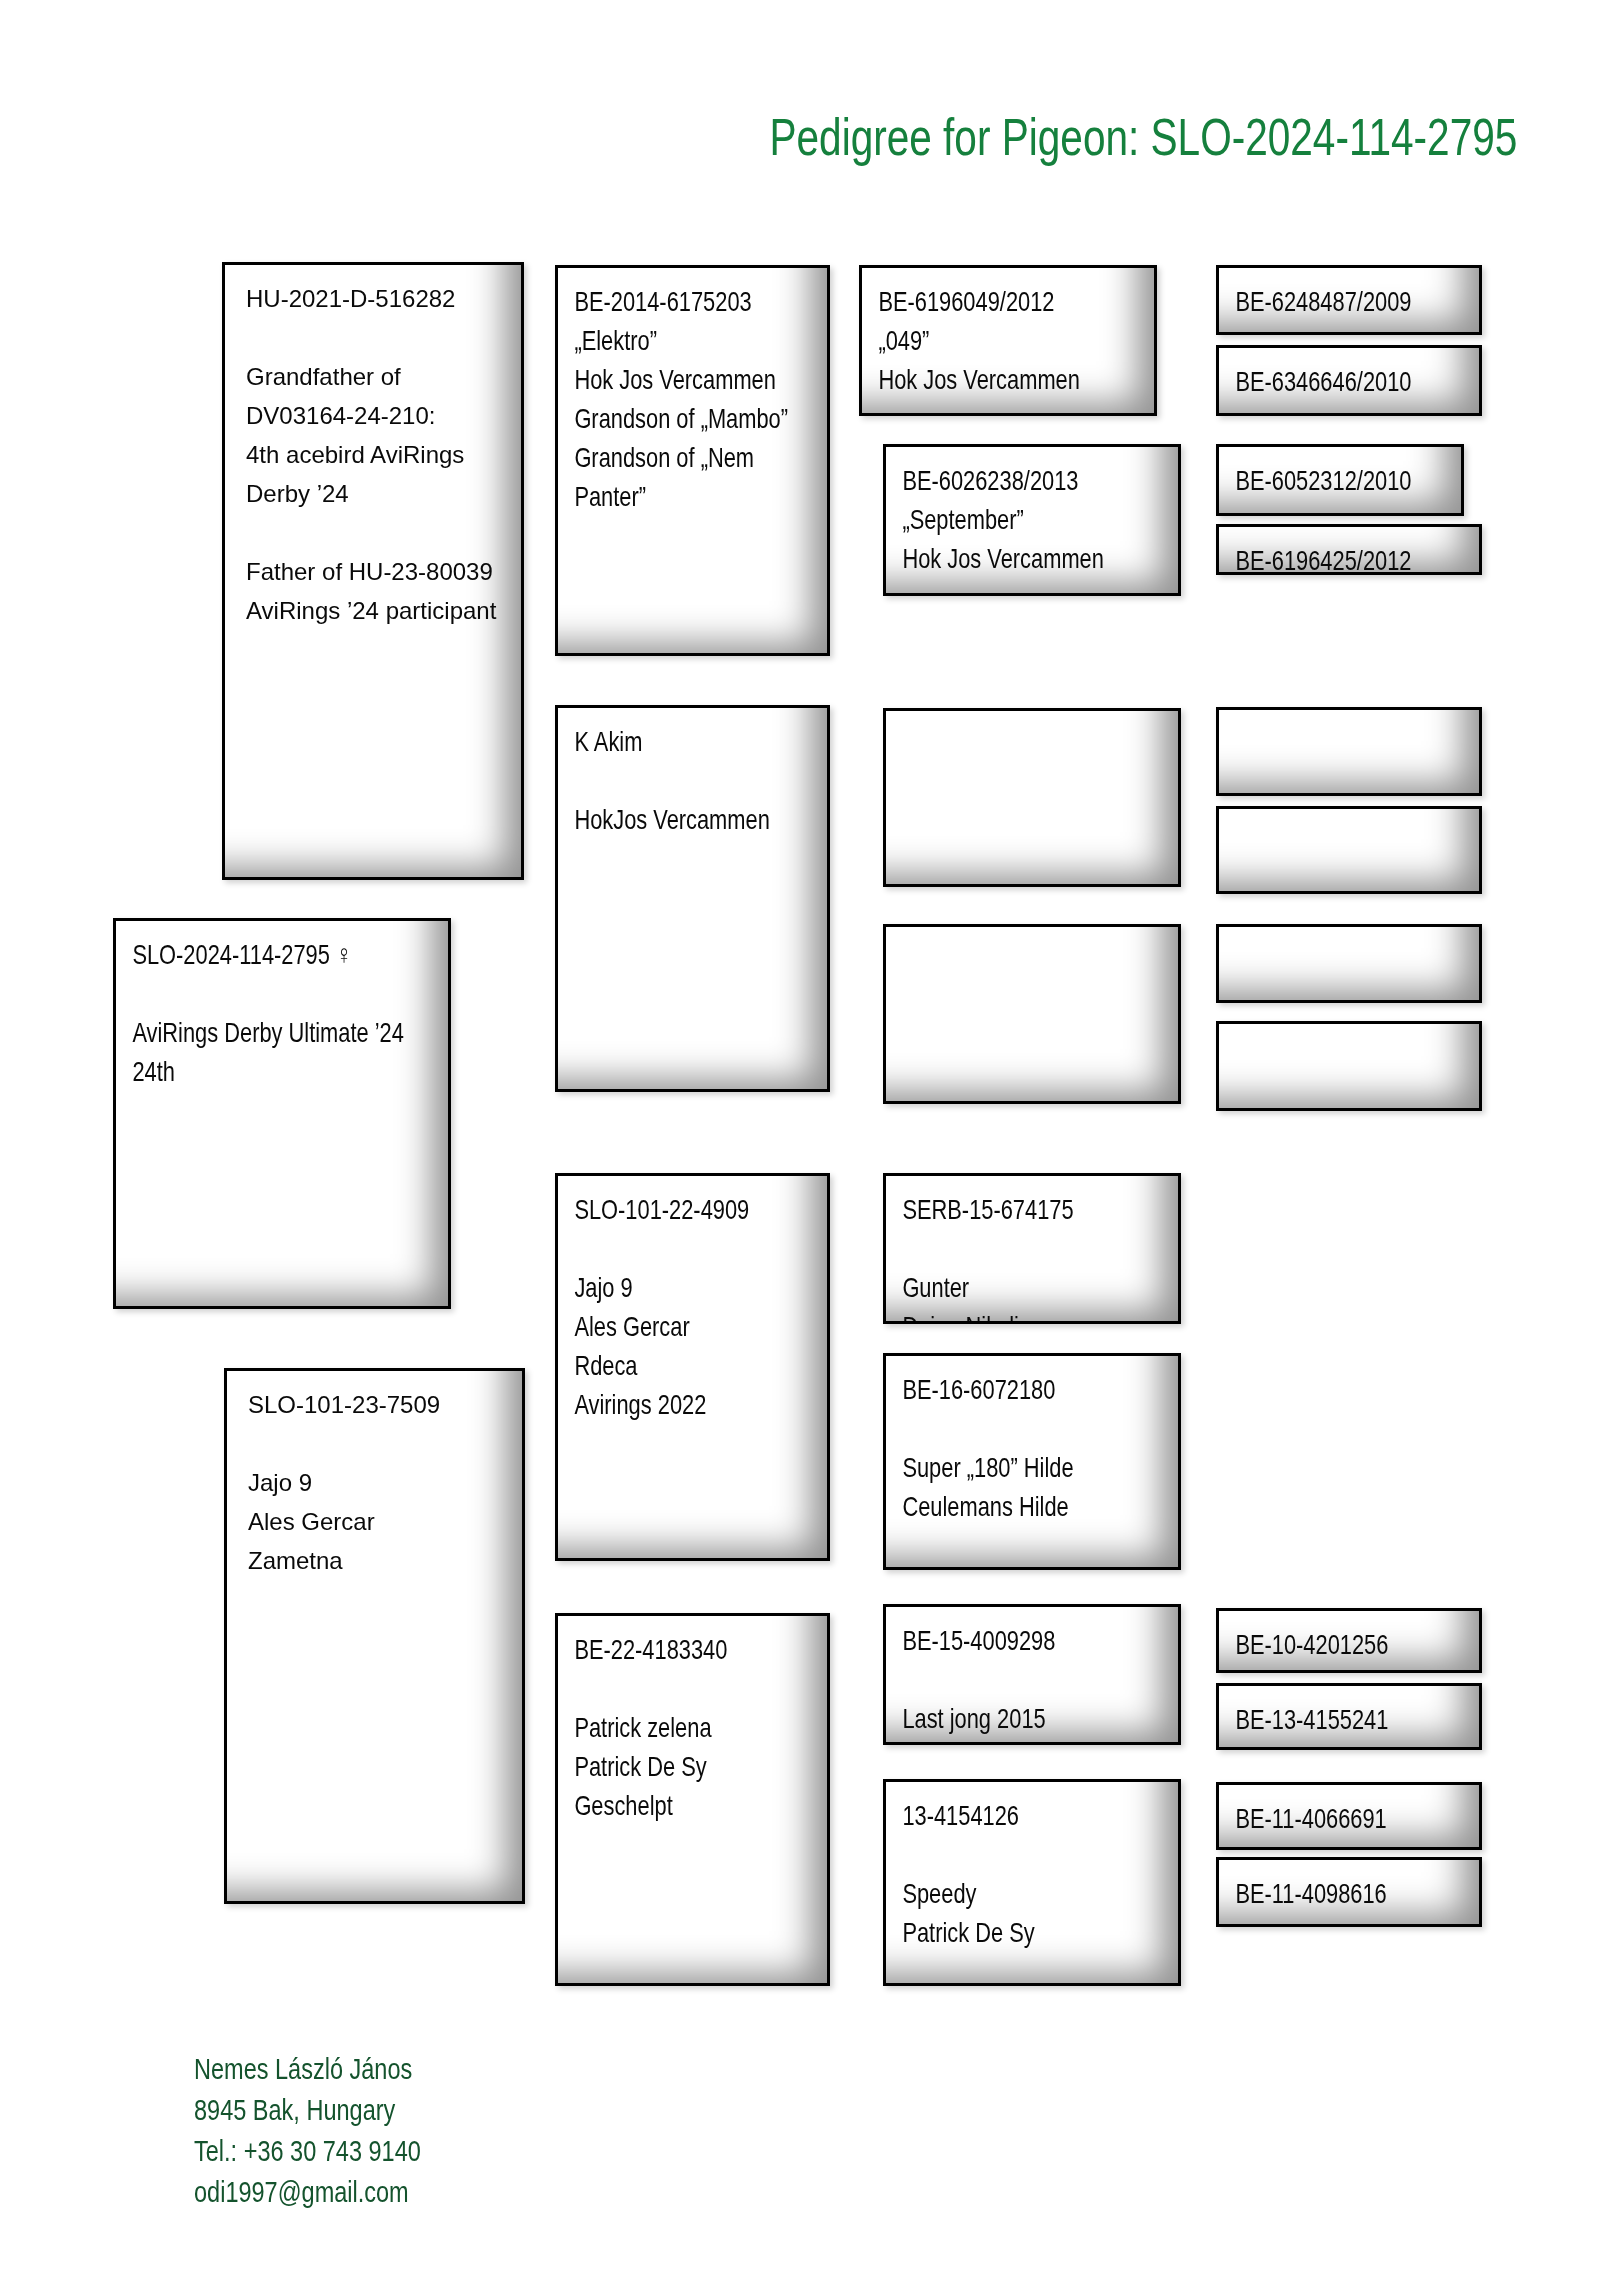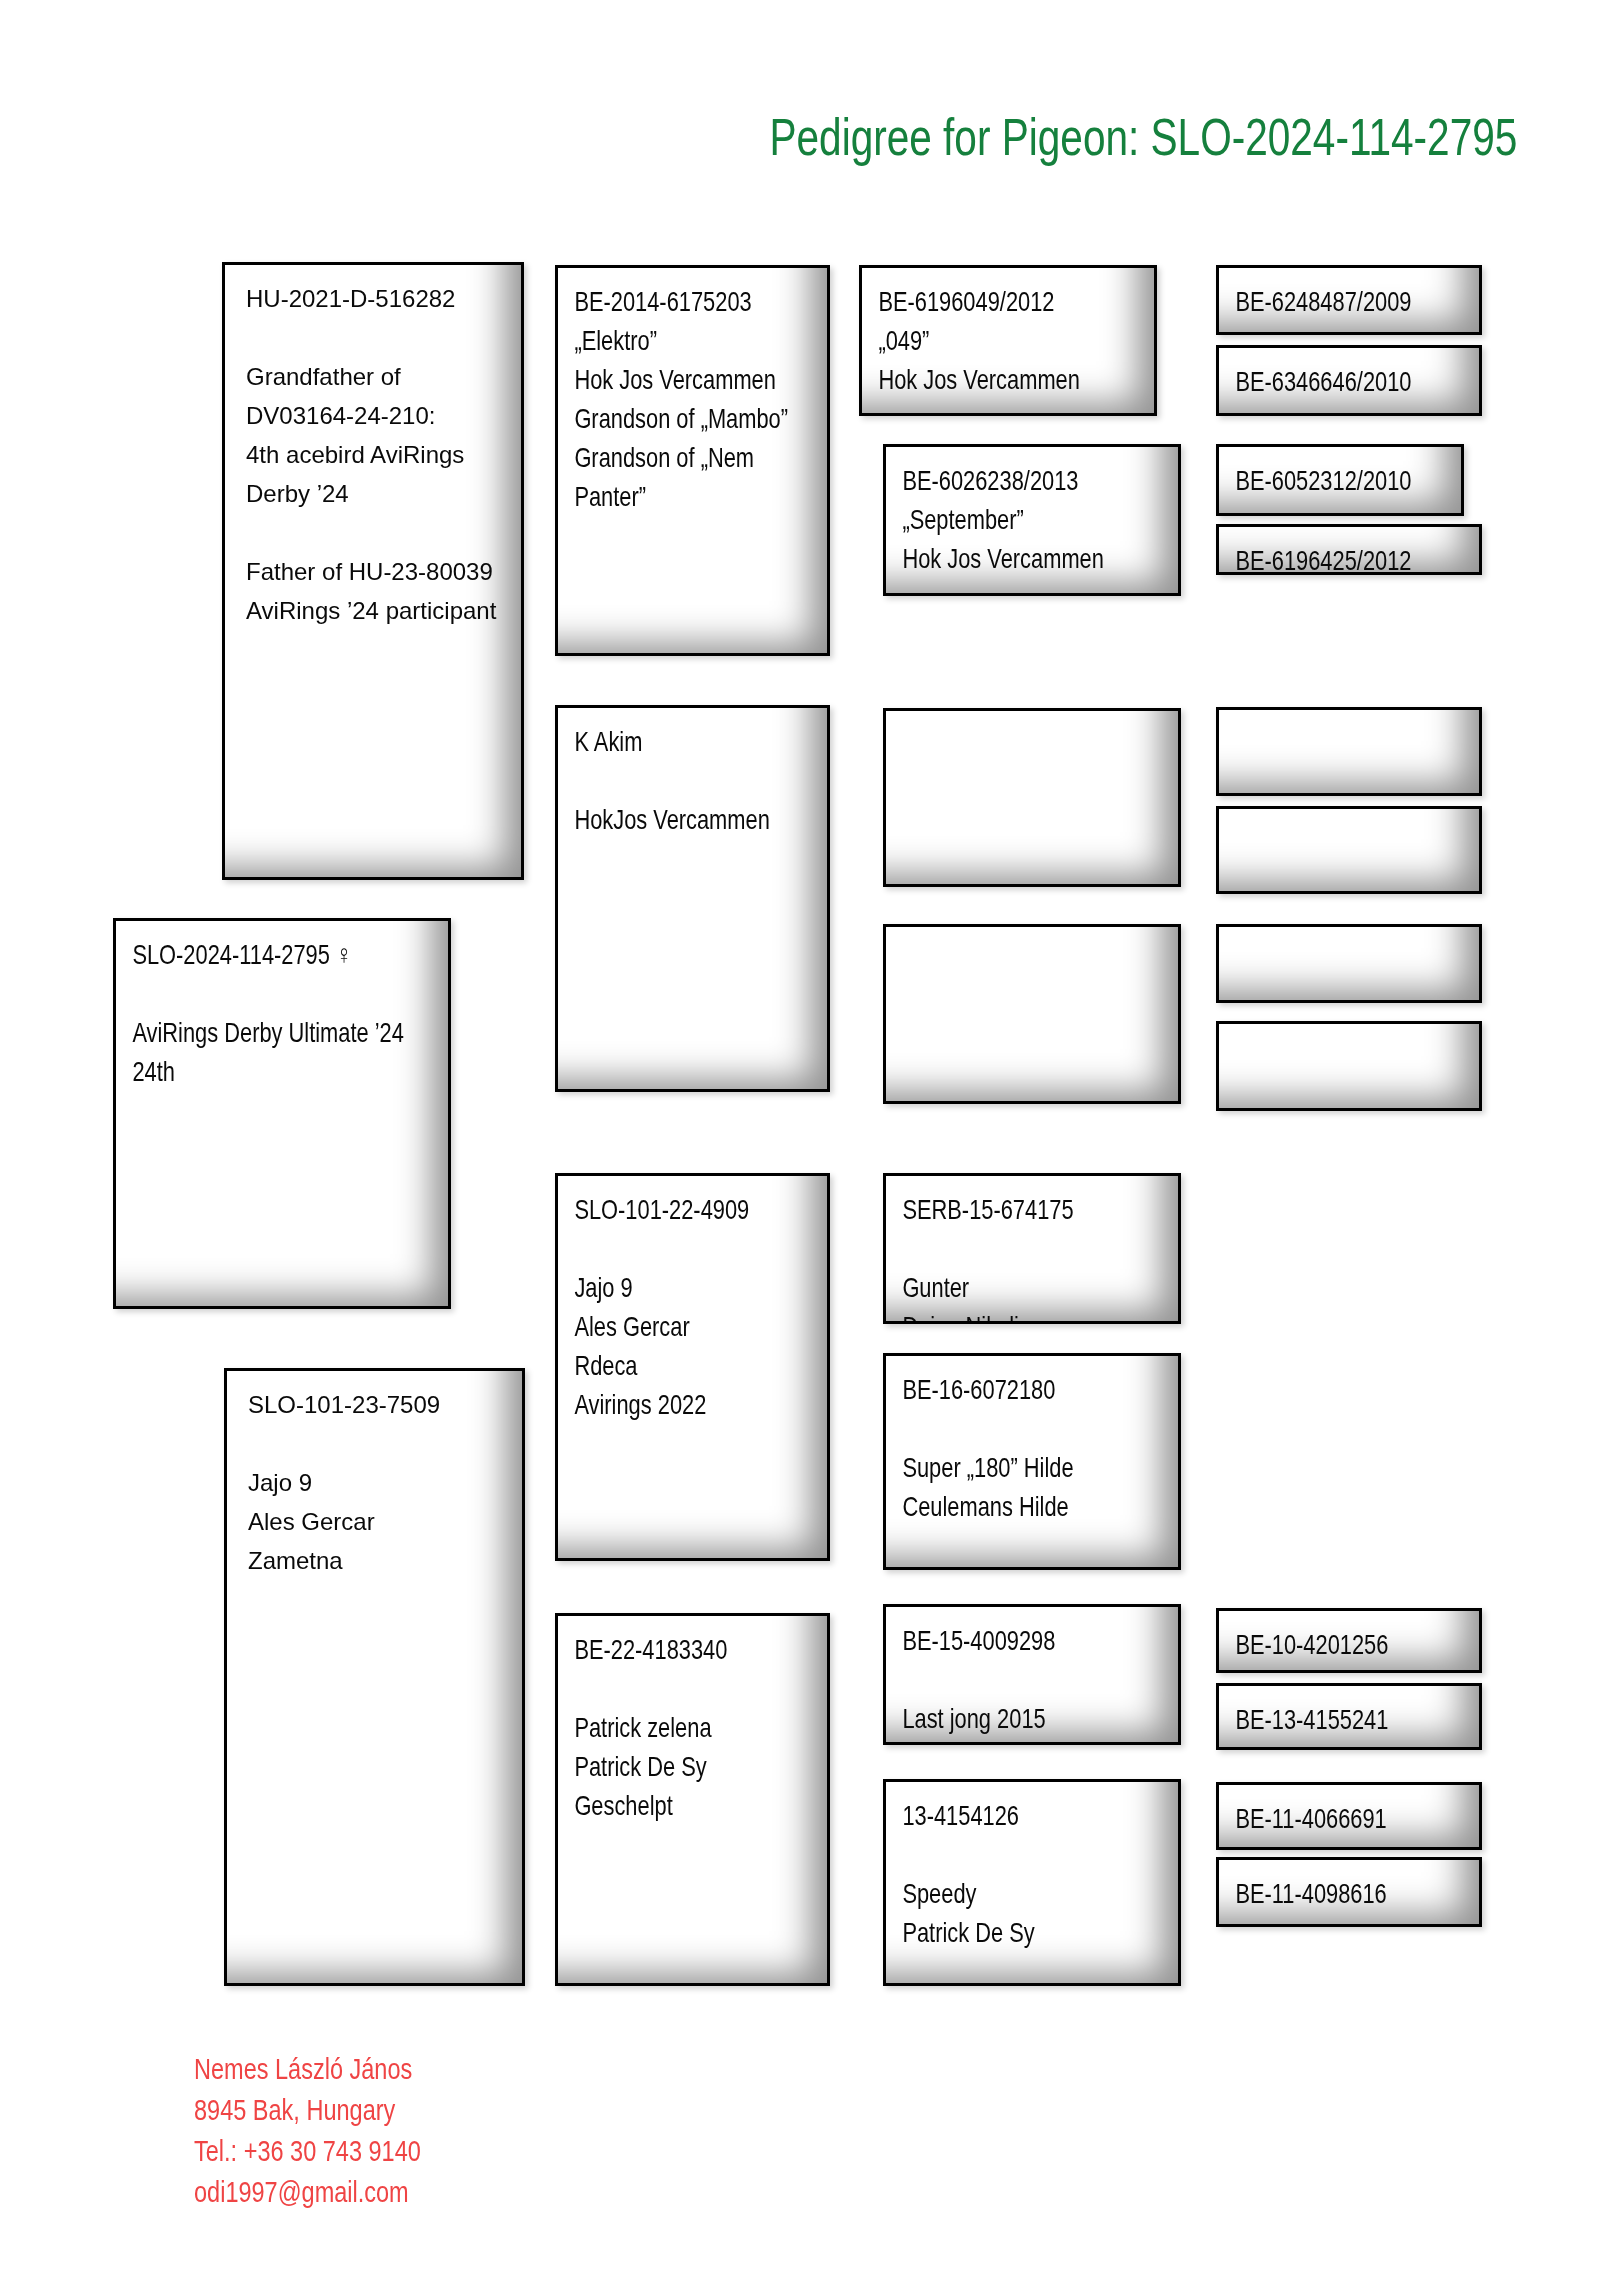--- a/index.html
+++ b/index.html
@@ -46,21 +46,21 @@
     width:129%;
   }
   .box-text.reg{
     font-size:24px;
   }
   .footer{
     position:absolute;
     left:194px;top:2048px;
     font-size:29.4px;
     line-height:41px;
-    color:#ef4444;
+    color:#14532d;
   }
   .footer .cond{
     transform:scaleX(0.80);
     transform-origin:left top;
     white-space:pre-line;
   }
 </style>
 </head>
 <body>
 
@@ -82,21 +82,21 @@
 AviRings ’24 participant</div>
   </div>
 
   <div class="box" style="left:113px;top:918px;width:338px;height:391px">
     <div class="box-text cond">SLO-2024-114-2795 ♀
 
 AviRings Derby Ultimate ’24
 24th</div>
   </div>
 
-  <div class="box" style="left:224px;top:1368px;width:301px;height:618px">
+  <div class="box" style="left:224px;top:1368px;width:301px;height:536px">
     <div class="box-text reg">SLO-101-23-7509
 
 Jajo 9
 Ales Gercar
 Zametna</div>
   </div>
 
   <div class="box" style="left:555px;top:265px;width:275px;height:391px">
     <div class="box-text cond">BE-2014-6175203
 „Elektro”

